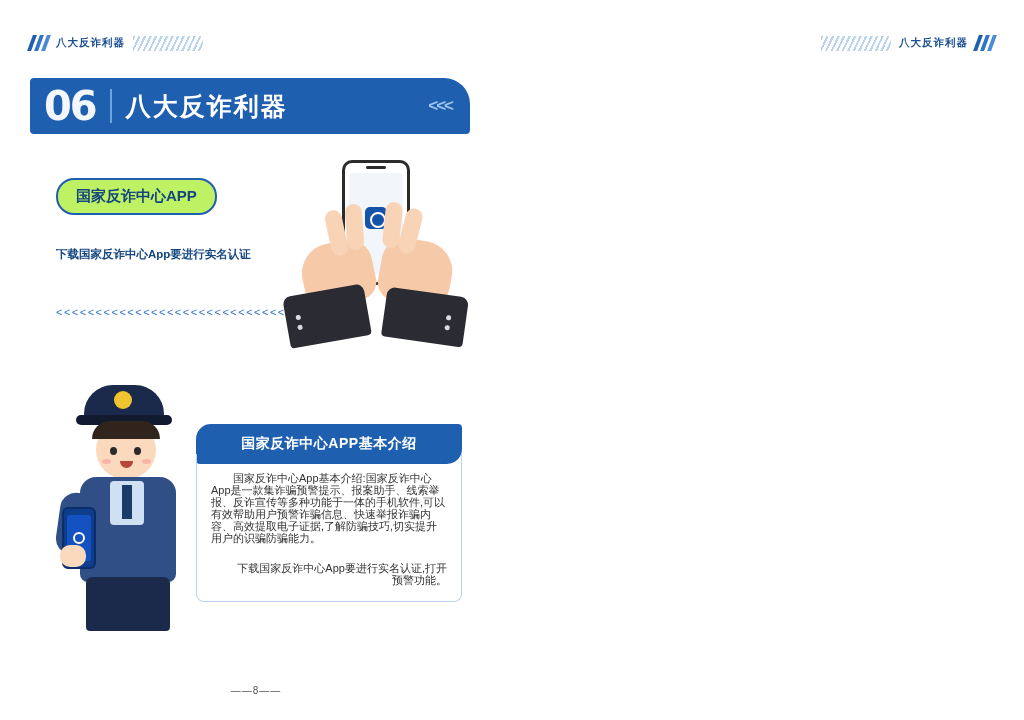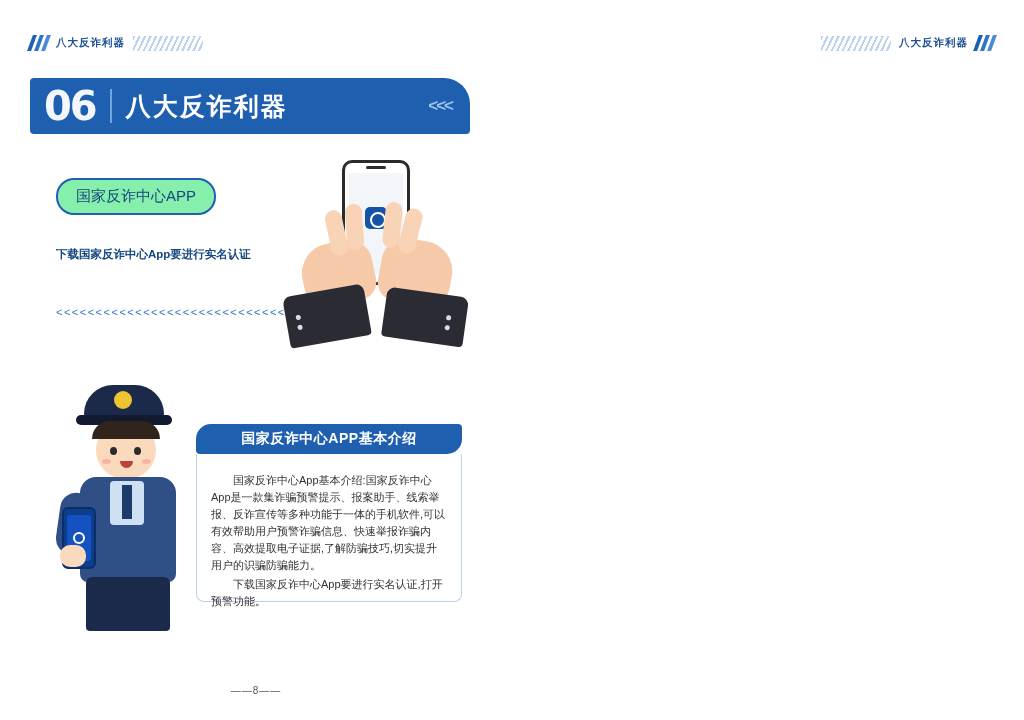--- a/index.html
+++ b/index.html
@@ -38,22 +38,22 @@
     margin-left:14px; letter-spacing:-2px; line-height:1;
     font-family:"DejaVu Sans",sans-serif;
   }
   .chapter-sep { width:2px; height:34px; background:#6fa5de; margin:0 14px; }
   .chapter-title { font-size:25px; font-weight:bold; color:#fff; letter-spacing:2px; }
   .chapter-arrows { margin-left:auto; margin-right:18px; color:#9ec4ea; font-size:17px; letter-spacing:-2px; font-weight:bold; }
 
   .pill {
     position:absolute; left:56px; top:178px;
     border:2px solid #1f5fb0; border-radius:18px;
-    padding:7px 18px; font-size:15px; font-weight:normal; color:#14467f;
-    background:#86efac;
+    padding:7px 18px; font-size:15px; font-weight:bold; color:#14467f;
+    background:#bef264;
   }
   .pill:after{
     content:""; position:absolute; left:8px; top:7px; width:4px; height:20px;
     background:transparent;
   }
   .subtext {
     position:absolute; left:56px; top:245px; width:260px;
     font-size:11.5px; line-height:19px; color:#14467f; font-weight:bold;
   }
   .wave-row { position:absolute; left:56px; top:306px; font-size:11px; color:#2f74c8; letter-spacing:1.5px; white-space:nowrap; }
@@ -96,33 +96,33 @@
   .of-tie { position:absolute; left:62px; top:100px; width:10px; height:34px; background:#1b3b6b; }
   .of-pants { position:absolute; left:26px; top:192px; width:84px; height:54px; background:#1b2a4a; border-radius:6px 6px 4px 4px; }
   .of-arm { position:absolute; left:-2px; top:108px; width:36px; height:62px; background:#2f4f86; border-radius:16px; transform:rotate(8deg); }
   .of-hand { position:absolute; left:0px; top:160px; width:26px; height:22px; background:#fbd9bd; border-radius:10px; }
   .of-phone { position:absolute; left:2px; top:122px; width:34px; height:62px; background:#0e3d8c; border:2px solid #0b2e6b; border-radius:6px; }
   .of-phone .sc { position:absolute; left:3px; top:6px; right:3px; bottom:6px; background:#1352c0; border-radius:3px; }
   .of-phone .ic { position:absolute; left:50%; top:50%; transform:translate(-50%,-50%); width:12px; height:12px; border:2px solid #fff; border-radius:50%; }
 
   
   .intro-head {
-    position:absolute; left:196px; top:424px; width:266px; height:30px;
+    position:absolute; left:196px; top:424px; width:266px; height:40px;
     background:#1f5fb0; border-radius:15px 4px 15px 4px;
     display:flex; align-items:center; justify-content:center;
     color:#fff; font-size:14px; font-weight:bold; letter-spacing:.5px;
   }
   .intro-body {
     position:absolute; left:196px; top:454px; width:266px; height:148px;
     border:1px solid #bcd3ee; border-top:none; border-radius:0 0 8px 8px;
     padding:18px 14px 10px 14px;
-    font-size:11px; line-height:17px; color:#333;
+    font-size:11px; line-height:12px; color:#333;
   }
   .intro-body p { margin:0 0 0 0; text-indent:22px; }
-  .intro-body p + p { margin-top:2px; }
+  .intro-body p + p { margin-top:18px;text-align:right; }
 
   .folio { position:absolute; bottom:24px; font-size:10px; color:#555; letter-spacing:1px; }
   .folio-l { left:0; width:512px; text-align:center; }
 </style>
 </head>
 <body>
 
 <div class="page page-left">
 
   <div class="runhead runhead-left">

